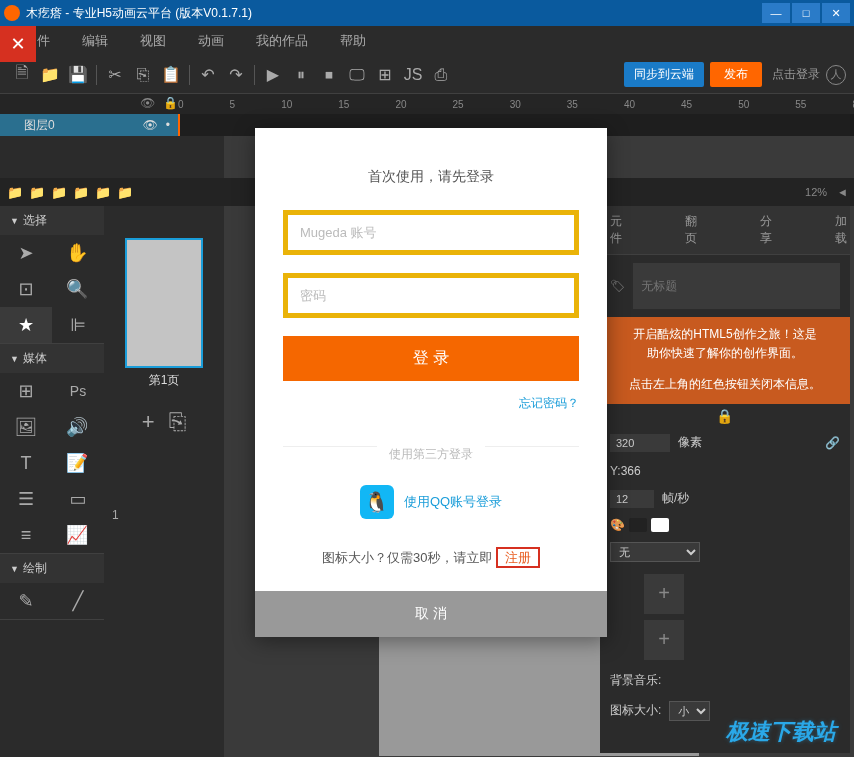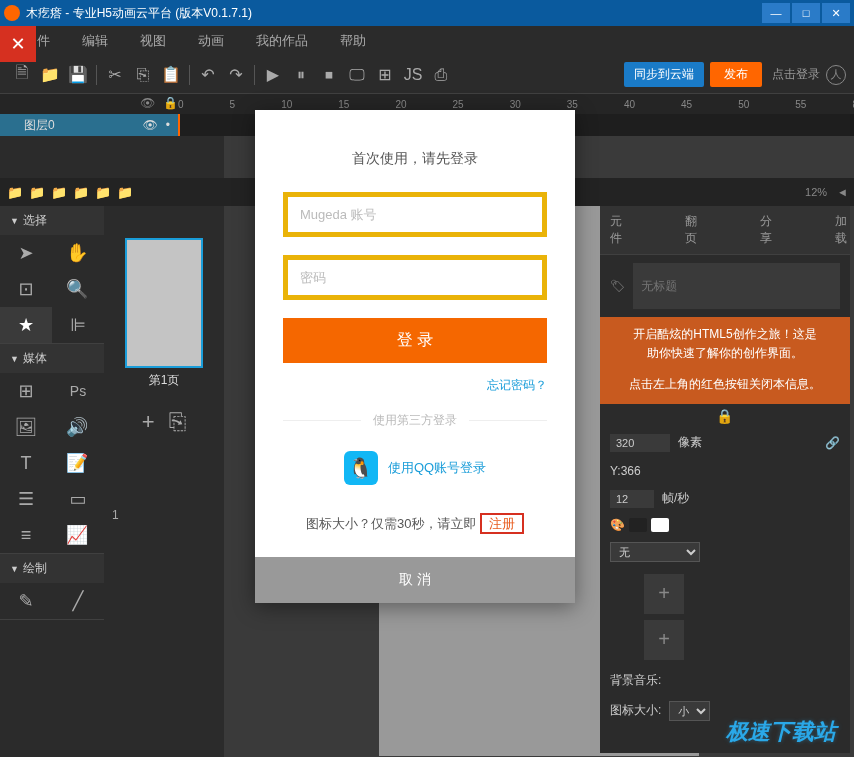--- a/index.html
+++ b/index.html
@@ -68,30 +68,30 @@
 .prop-row { display: flex; align-items: center; padding: 6px 10px; gap: 8px; }
 .prop-input { background: #3a3a3a; border: none; color: #ccc; padding: 3px 6px; width: 60px; font-size: 11px; }
 .prop-select { background: #3a3a3a; border: 1px solid #555; color: #ccc; padding: 2px 4px; font-size: 11px; }
 .orange-banner { background: #c85a1f; color: #fff; padding: 8px 10px; font-size: 12px; line-height: 1.6; text-align: center; }
 .title-row { display: flex; align-items: center; padding: 8px 10px; gap: 8px; }
 .title-input { background: #3a3a3a; border: none; color: #ccc; padding: 16px 8px; flex: 1; font-size: 12px; }
 .lock-row { text-align: center; padding: 4px; color: #888; font-size: 14px; }
 .plus-box { width: 40px; height: 40px; background: #3a3a3a; display: flex; align-items: center; justify-content: center; color: #888; font-size: 20px; margin: 6px 0 6px 44px; cursor: pointer; }
 .sw-row { display: flex; gap: 4px; padding: 4px 10px; align-items: center;}
 .sw-box { width: 18px; height: 14px; background: #555; border-radius: 2px; }
-.login-dialog { position: absolute; left: 255px; top: 110px; width: 320px; background: #fff; z-index: 101; box-shadow: 0 4px 20px rgba(0,0,0,0.4); }
+.login-dialog { position: absolute; left: 255px; top: 128px; width: 352px; background: #fff; z-index: 101; box-shadow: 0 4px 20px rgba(0,0,0,0.4); }
 .dialog-body { padding: 40px 28px 24px; }
 .dialog-title { text-align: center; color: #555; font-size: 14px; margin-bottom: 24px; }
 .dialog-input { width: 100%; border: 5px solid #eab308; padding: 10px 12px; font-size: 13px; margin-bottom: 18px; color: #555; }
 .dialog-input::placeholder { color: #bbb; }
 .login-btn { width: 100%; background: #f56700; color: #fff; border: none; padding: 12px; font-size: 16px; cursor: pointer; margin-bottom: 14px; }
 .forgot { text-align: right; color: #1a9dd9; font-size: 12px; margin-bottom: 18px; cursor: pointer; }
 .third-party-hdr { display: flex; align-items: center; color: #bbb; font-size: 12px; margin-bottom: 22px; }
 .third-party-hdr::before, .third-party-hdr::after { content: ""; flex: 1; height: 1px; background: #eee; }
-.third-party-hdr span { padding: 0 12px; }
+.third-party-hdr span { padding: 0 12px; margin-top: 16px; }
 .qq-row { display: flex; align-items: center; justify-content: center; gap: 10px; margin-bottom: 30px; cursor: pointer; }
 .qq-icon { width: 34px; height: 34px; background: #12b7f5; border-radius: 6px; display: flex; align-items: center; justify-content: center; color: #fff; font-size: 20px; }
 .qq-text { color: #1a9dd9; font-size: 13px; }
 .register-row { text-align: center; color: #555; font-size: 13px; }
 .register-link { color: #e85c1f; cursor: pointer; padding: 2px 4px; }
 .register-box { border: 2px solid #d63020; padding: 1px 3px; }
 .cancel-bar { background: #999; color: #fff; text-align: center; padding: 14px; font-size: 14px; cursor: pointer; }
 
 
 .watermark { position: absolute; right: 18px; bottom: 10px; color: #2aa8e8; font-size: 22px; font-weight: bold; font-style: italic; z-index: 200; text-shadow: 0 0 4px rgba(42,168,232,0.4); }

